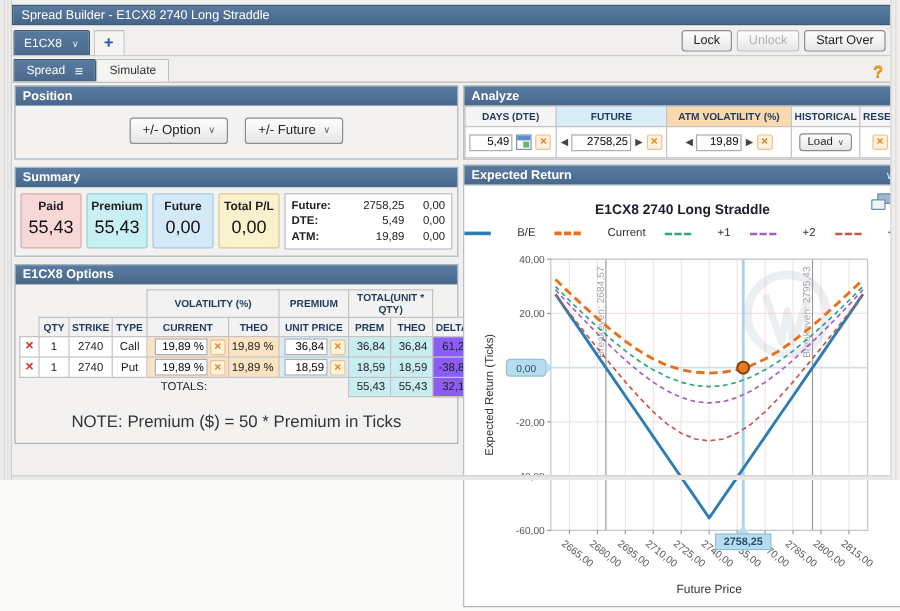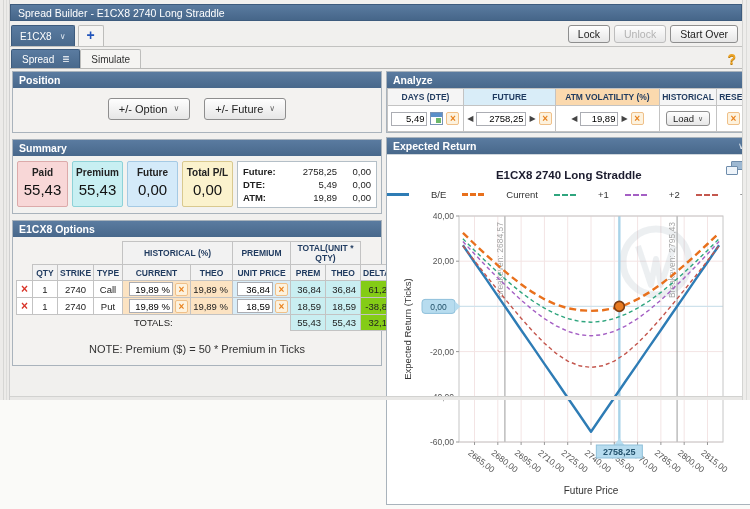--- a/index.html
+++ b/index.html
@@ -75,30 +75,30 @@
   
   .opt-wrap{padding:4px 3px 2px 3px;}
   table{border-collapse:collapse;}
   .opt-table{width:362px;table-layout:fixed;font-size:9.5px;color:#222;}
   .opt-table td,.opt-table th{border:1px solid #c3c3c3;padding:1px 2px;height:16px;text-align:center;background:#fff;}
   .opt-table .nb{border:none;background:transparent;}
   .opt-table th{background:#f2f2f2;color:#1f3a5f;font-size:8.5px;}
   .opt-table .peach{background:#fce3c2;}
   .opt-table .cyan{background:#c9eef1;}
   .opt-table .blue{background:#d9edf8;}
-  .opt-table .green{background:#84cc16;}
+  .opt-table .green{background:#8b5cf6;}
   .opt-table .num{text-align:right;padding-right:4px;}
   .cellflex{display:flex;align-items:center;justify-content:flex-end;gap:2px;}
   .inp{border:1px solid #abadb3;background:#fff;font-size:9.5px;font-family:inherit;text-align:right;
     padding:1px 2px;height:14px;}
   .xbox{display:inline-block;width:13px;height:13px;border:1px solid #efc089;background:#fdf2de;
     color:#e8821e;font-weight:bold;font-size:10px;line-height:11px;text-align:center;border-radius:2px;cursor:pointer;}
   .del{color:#d9352a;font-weight:bold;font-size:12px;cursor:pointer;line-height:10px;}
   .totals-label{text-align:right;font-weight:normal;padding-right:5px;}
-  .note{font-size:11px;color:#333;text-align:center;margin:12px 0 8px 0;}
+  .note{font-size:14px;color:#333;text-align:center;margin:12px 0 8px 0;}
 
   
   .ana-table{width:100%;font-size:8.5px;color:#1f3a5f;}
   .ana-table th,.ana-table td{border:1px solid #c3c3c3;background:#fff;padding:1px 2px;height:17px;text-align:center;white-space:nowrap;}
   .ana-table th{background:#f5f5f5;font-weight:bold;}
   .ana-table th.blue{background:#d9edf8;}
   .ana-table th.peach{background:#fbd9ae;}
   .ana-table td{height:24px;font-size:9.5px;color:#222;}
   .ctrl{display:flex;align-items:center;justify-content:center;gap:3px;}
   .spin{font-size:8px;color:#444;cursor:pointer;}
@@ -231,21 +231,21 @@
                 <col style="width:68px">
                   <col style="width:42px">
                   <col style="width:58px">
                 <col style="width:35px">
                   <col style="width:35px">
                   <col style="width:31px">
               </colgroup>
               <tbody>
                   <tr>
                 <td class="nb" colspan="4"></td>
-                <th colspan="2">HISTORICAL (%)</th>
+                <th colspan="2">VOLATILITY (%)</th>
                 <th>PREMIUM</th>
                 <th colspan="2">TOTAL(UNIT * QTY)</th>
                 <td class="nb"></td>
               </tr>
               <tr>
                 <th class="nb"></th>
                 <th>QTY</th>
                 <th>STRIKE</th>
                 <th>TYPE</th>
                 <th>CURRENT</th>

